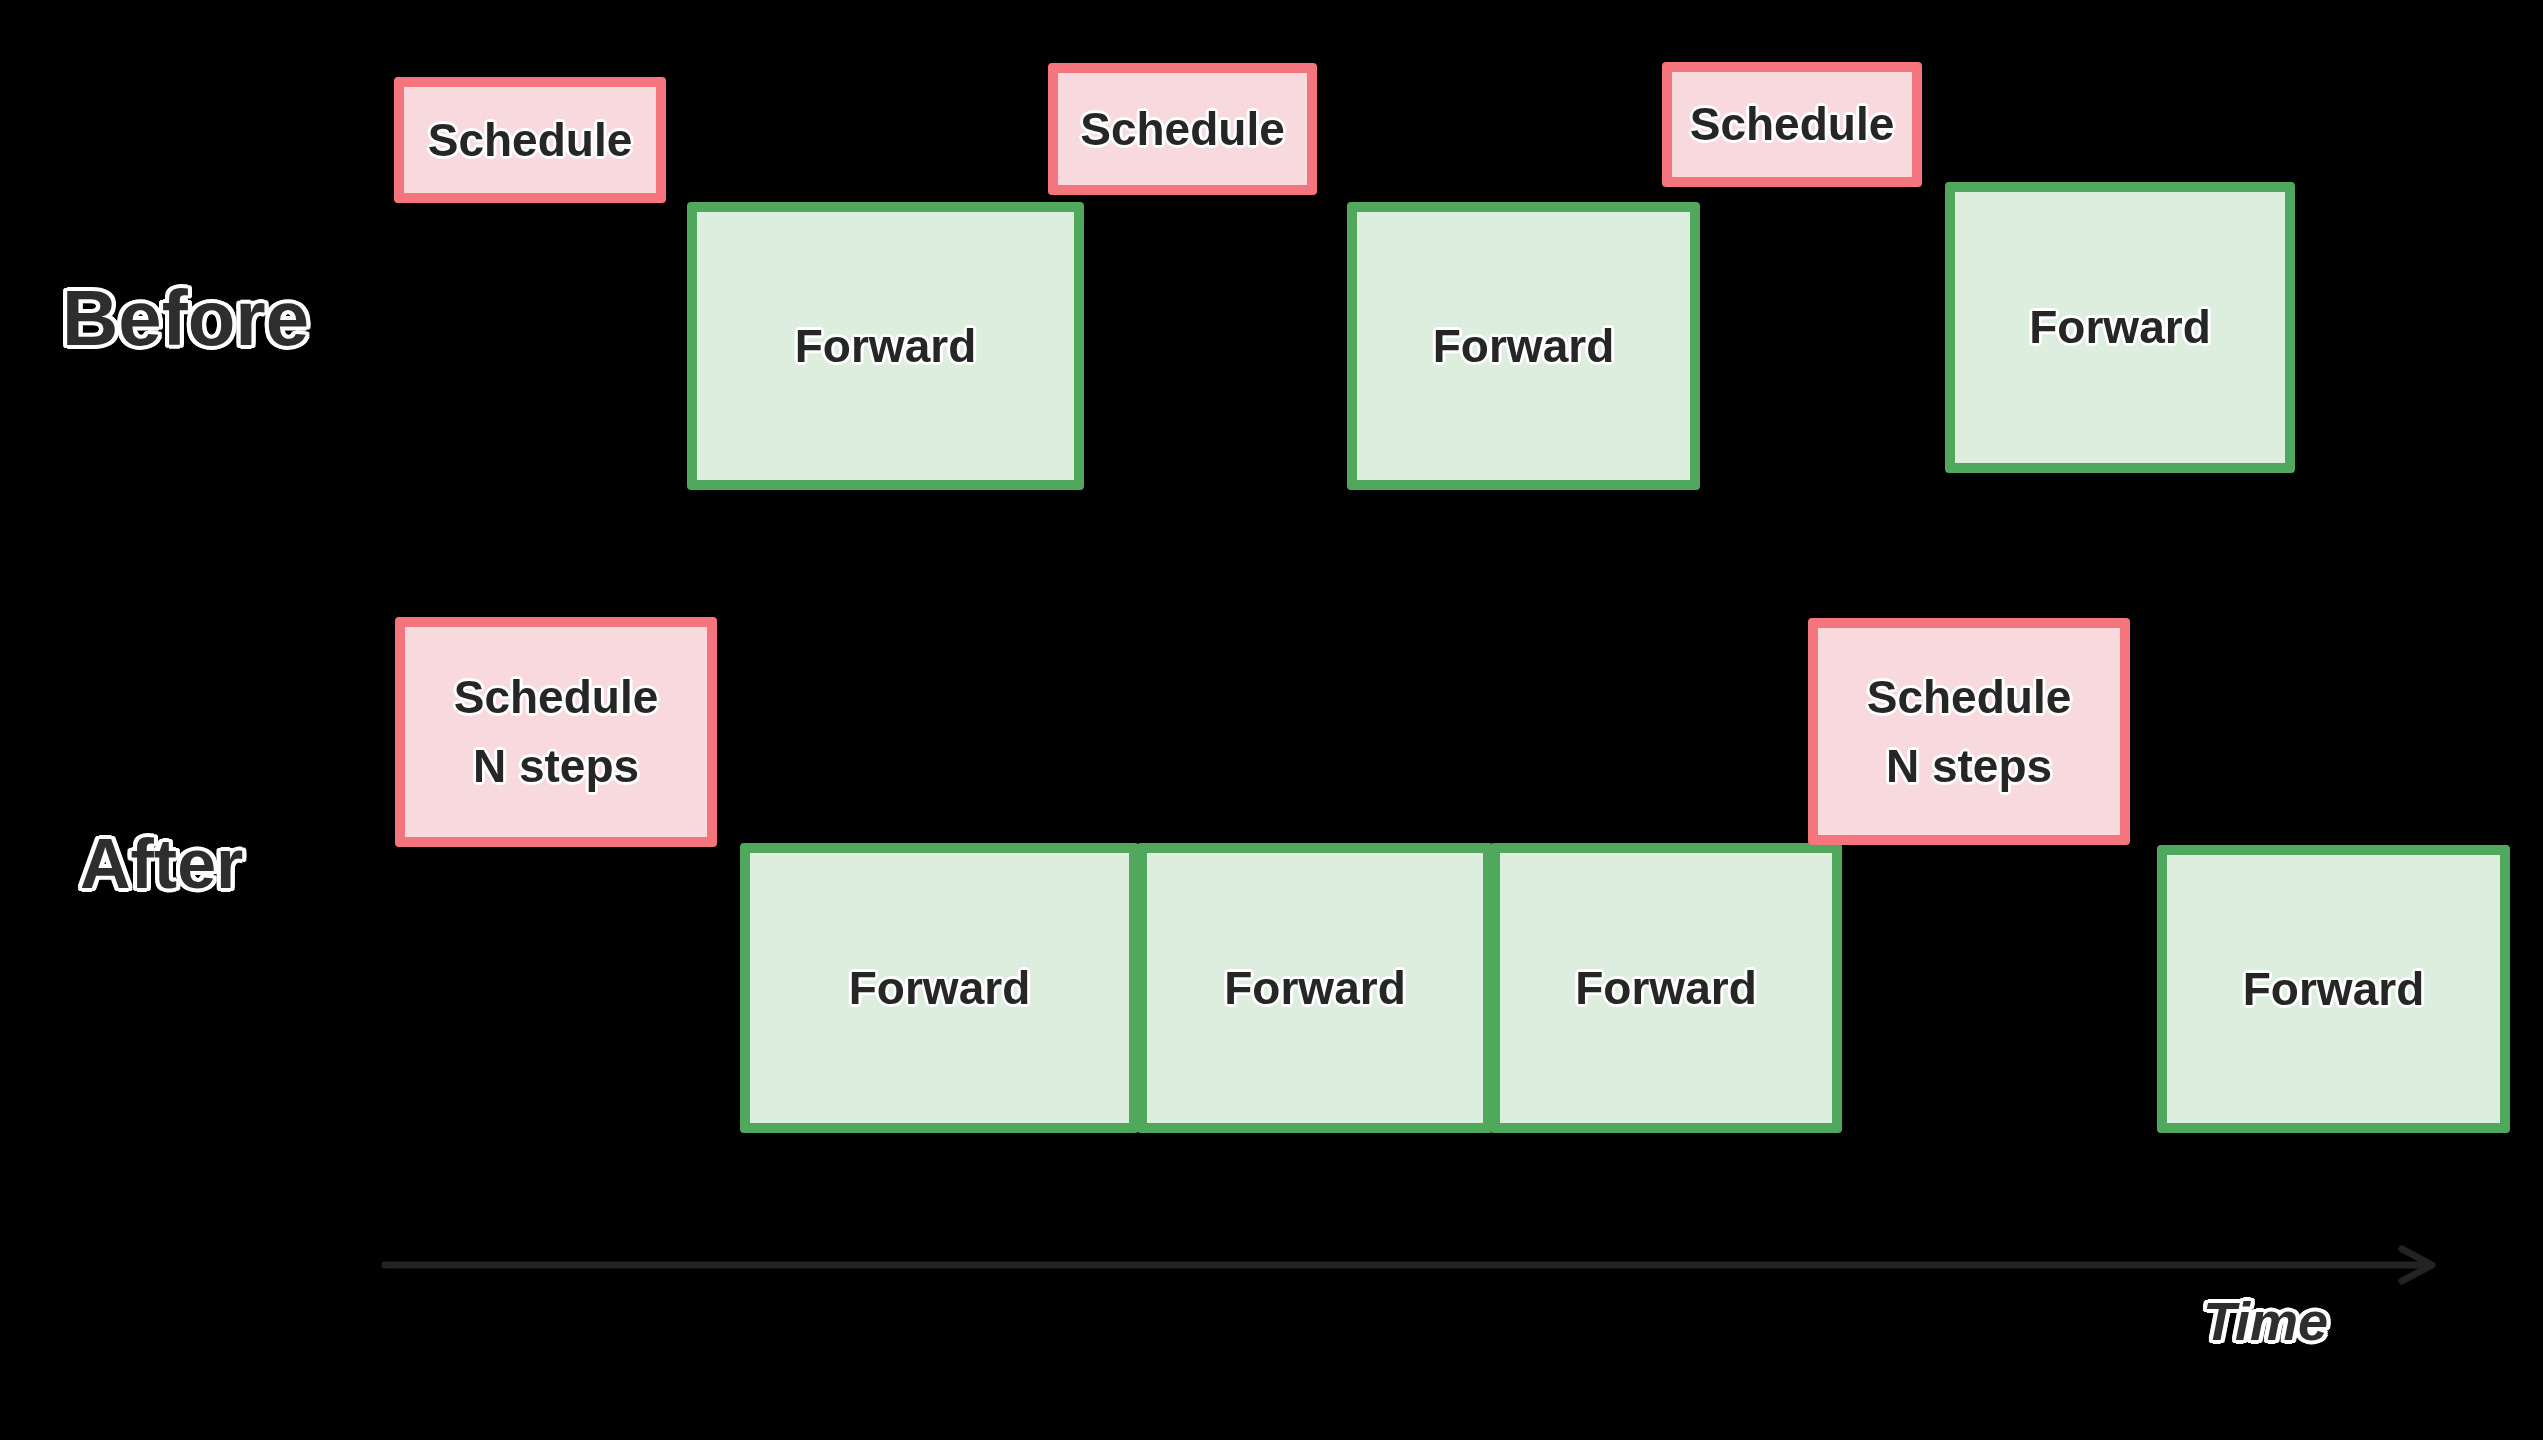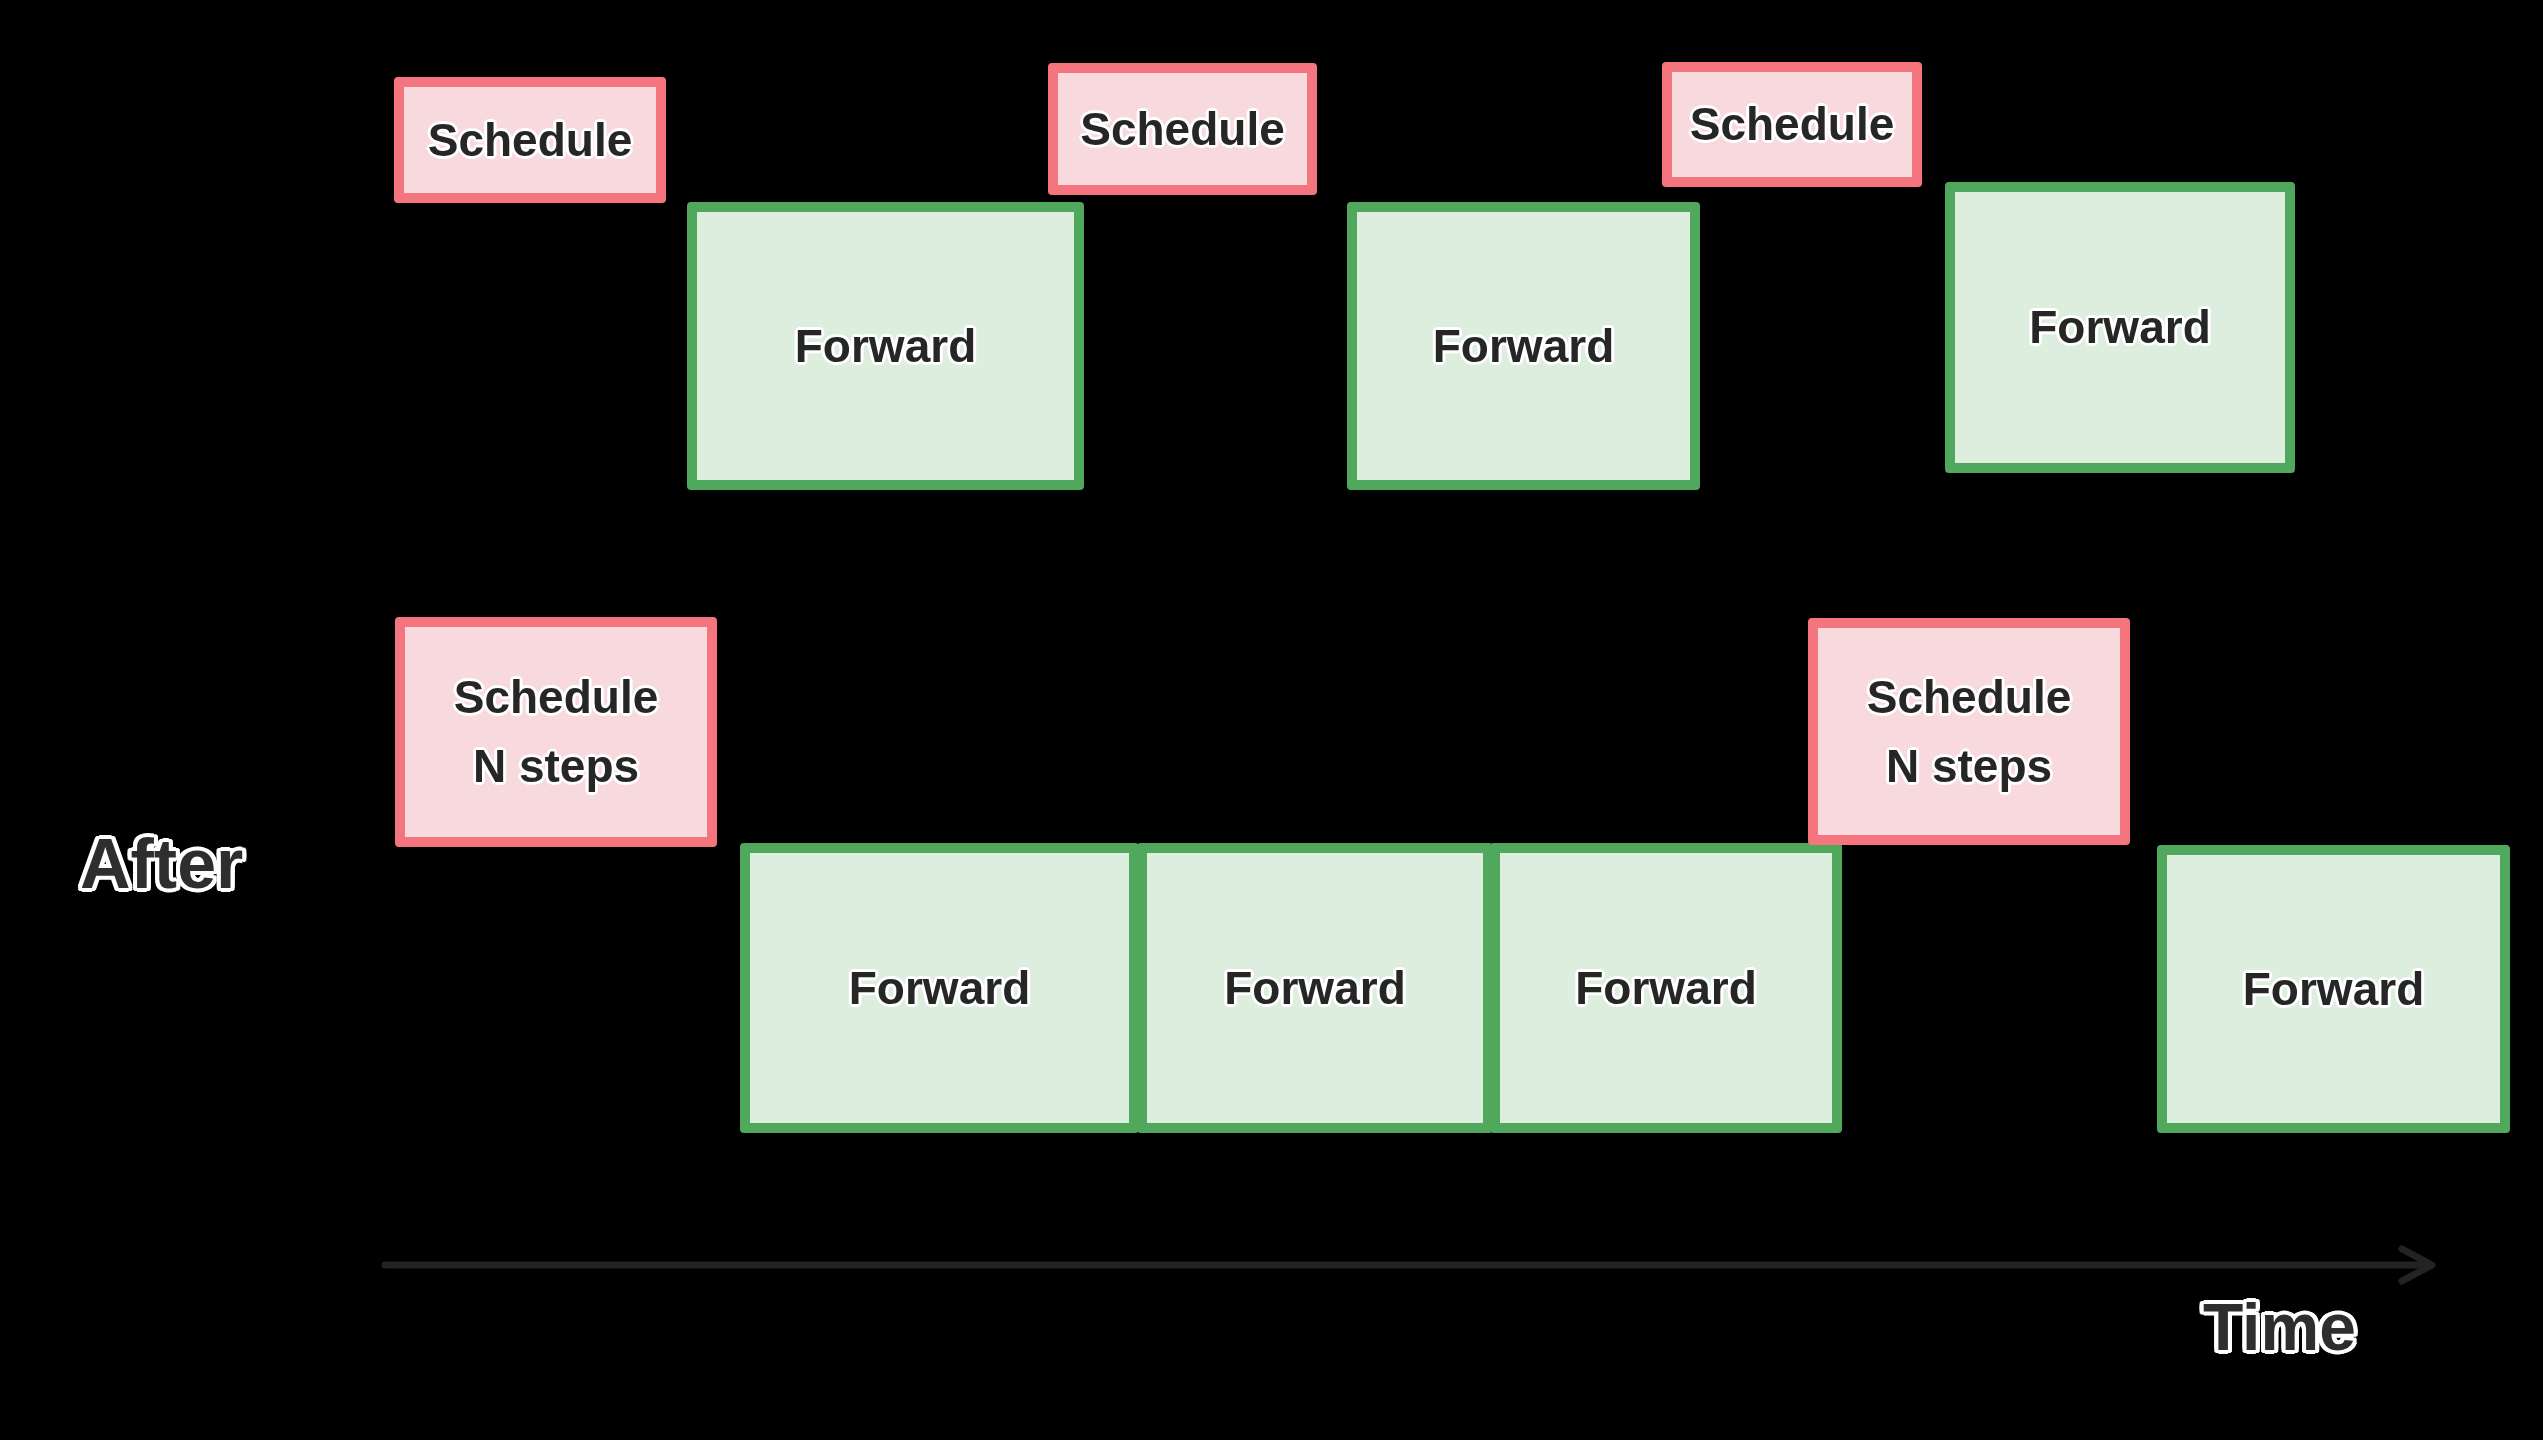--- a/index.html
+++ b/index.html
@@ -64,21 +64,21 @@
     text-shadow:
       -4px  0   0 #ffffff,  4px  0   0 #ffffff,
        0   -4px 0 #ffffff,  0    4px 0 #ffffff,
       -3px -3px 0 #ffffff,  3px -3px 0 #ffffff,
       -3px  3px 0 #ffffff,  3px  3px 0 #ffffff,
       -4px -2px 0 #ffffff,  4px -2px 0 #ffffff,
       -4px  2px 0 #ffffff,  4px  2px 0 #ffffff;
   }
   #label-before { left: 62px;   top: 279px;  font-size: 78px; }
   #label-after  { left: 80px;   top: 829px;  font-size: 70px; }
-  #label-time   { left: 2203px; top: 1294px; font-size: 66px; }
+  #label-time   { left: 2203px; top: 1294px; font-size: 54px; font-style: italic; }
   
   #time-axis {
     position: absolute;
     left: 0; top: 0;
     width: 2543px;
     height: 1440px;
     pointer-events: none;
     z-index: 0;
   }
   #axis-line, #axis-head {
@@ -87,20 +87,21 @@
     fill: none;
     stroke-linecap: round;
     stroke-linejoin: round;
   }
 </style>
 </head>
 <body>
 
 <div id="canvas">
 
+  <div class="row-label" id="label-before">Before</div>
 
   <div class="row-label" id="label-after">After</div>
 
   <div id="blocks">
       <div class="block schedule" style="left: 394px; top: 77px; width: 272px; height: 126px;">
         <div class="block-line">Schedule</div>
       </div>
       <div class="block forward" style="left: 660px; top: 202px; width: 397px; height: 288px;">
         <div class="block-line">Forward</div>
       </div>

